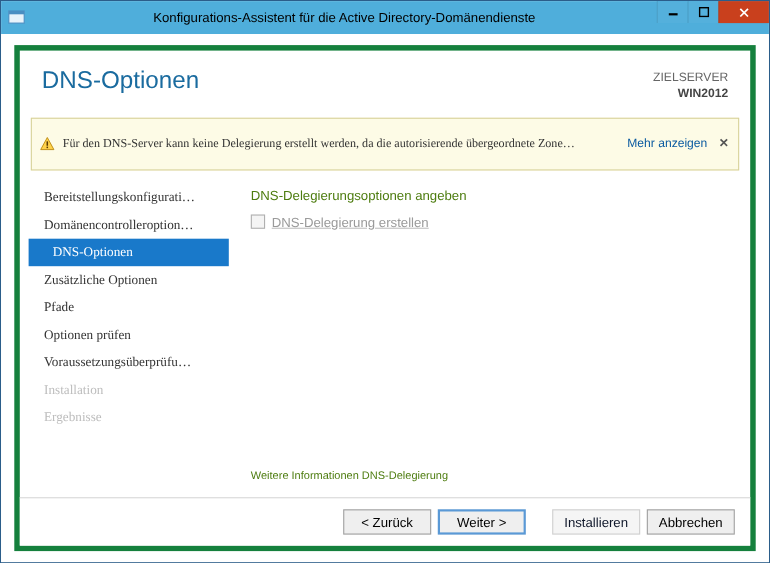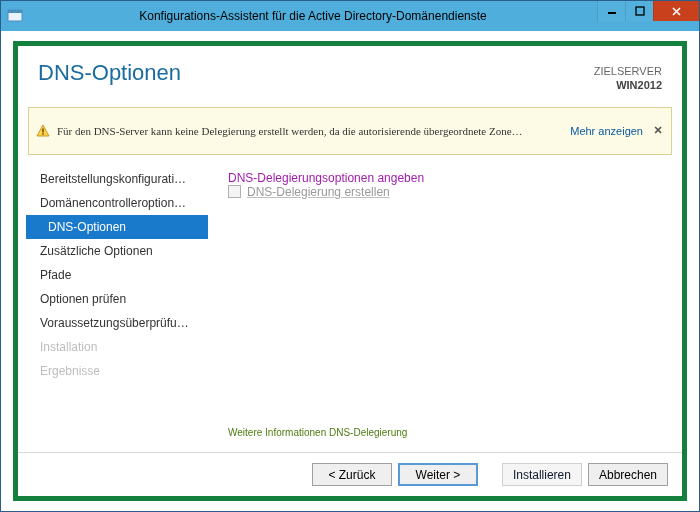--- a/index.html
+++ b/index.html
@@ -114,20 +114,21 @@
   .alert .link { color: #0a5aa0; margin: 13px 8px; cursor: pointer; }
   .alert .close { width: 14px; text-align: center; color: #555; cursor: pointer; font-weight: bold;}
   .main {
     flex: 1;
     display: flex;
     overflow: hidden;
   }
   .sidebar {
     width: 190px;
     padding: 6px 0 0 8px;
+    font-family: Liberation Serif, serif;
   }
   .step {
     padding: 5px 8px 5px 14px;
     font-size: 12px;
     color: #333;
     white-space: nowrap;
     overflow: hidden;
     text-overflow: ellipsis;
     cursor: pointer;
   }
@@ -142,21 +143,22 @@
   }
   .content {
     flex: 1;
     padding: 10px 20px 8px 20px;
     display: flex;
     flex-direction: column;
     position: relative;
   }
   .section-title {
     font-size: 12px;
-    color: #a21caf;
+    color: #4d7c0f;
+    margin-bottom: 10px;
   }
   .chk-row {
     display: flex;
     align-items: center;
     gap: 6px;
     color: #9a9a9a;
   }
   .chk {
     width: 13px; height: 13px;
     border: 1px solid #b0b0b0;

